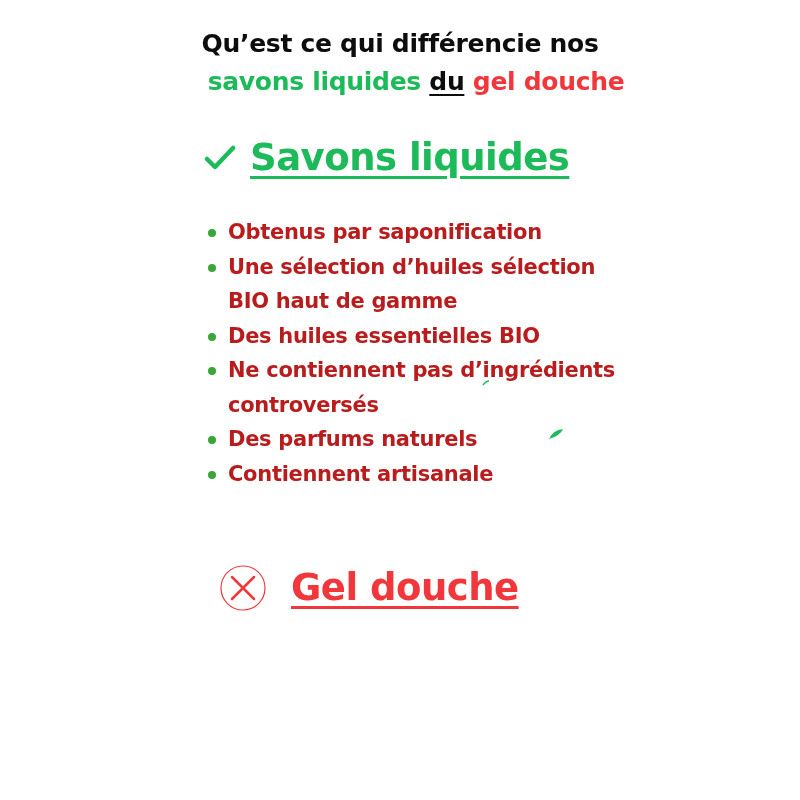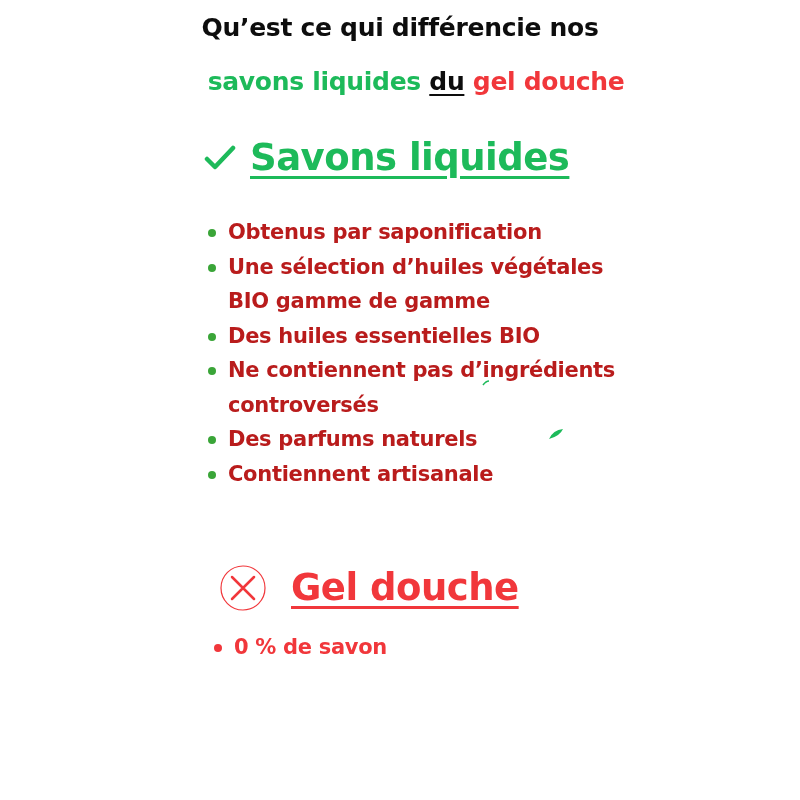--- a/index.html
+++ b/index.html
@@ -17,21 +17,21 @@
     }
     .title {
       position: absolute;
       left: 0;
       width: 800px;
       text-align: center;
       font-size: 25px;
       letter-spacing: -0.3px;
       line-height: 40px;
     }
-    .title-line1 { top: 8px; color: #0d0d0d; }
+    .title-line1 { top: 24px; color: #0d0d0d; }
     .title-line2 { top: 62px; margin-left: 16px; }
     .t-green { color: #1dba5a; }
     .t-black { color: #0d0d0d; text-decoration: underline; text-decoration-thickness: 2px; text-underline-offset: 4px; }
     .t-red { color: #f1373b; }
 
     .section-head {
       position: absolute;
       display: flex;
       align-items: center;
     }
@@ -97,21 +97,21 @@
   <span class="check-icon">
     <svg width="32" height="28" viewBox="0 0 32 28">
       <path d="M3 15 L11 23 L29 4" fill="none" stroke="#1dba5a" stroke-width="4.5" stroke-linecap="round" stroke-linejoin="round"></path>
     </svg>
   </span>
   <span class="head-label">Savons liquides</span>
 </div>
 
 <ul class="list list-savons">
   <li>Obtenus par saponification</li>
-  <li>Une sélection d’huiles végétales BIO gamme de gamme</li>
+  <li>Une sélection d’huiles sélection BIO haut de gamme</li>
   <li>Des huiles essentielles BIO</li>
   <li>Ne contiennent pas d’ingrédients controversés</li>
   <li>Des parfums naturels</li>
   <li>Contiennent artisanale</li>
 </ul>
 
 <svg class="artifact" style="left:482px; top:380px;" width="8" height="6" viewBox="0 0 8 6">
   <path d="M1 5 Q4 1 7 1" stroke="#1dba5a" stroke-width="1.5" fill="none"></path>
 </svg>
 <svg class="artifact" style="left:548px; top:428px;" width="16" height="12" viewBox="0 0 16 12">
@@ -122,14 +122,13 @@
   <span class="x-icon">
     <svg width="48" height="48" viewBox="0 0 48 48">
       <circle cx="24" cy="24" r="22" fill="none" stroke="#f1373b" stroke-width="1.2"></circle>
       <path d="M13 13 L35 35 M35 13 L13 35" stroke="#f1373b" stroke-width="2.5" stroke-linecap="round"></path>
     </svg>
   </span>
   <span class="head-label">Gel douche</span>
 </div>
 
 <ul class="list list-gel">
-  <li>0 % de savon</li>
 </ul>
 
 </body></html>

